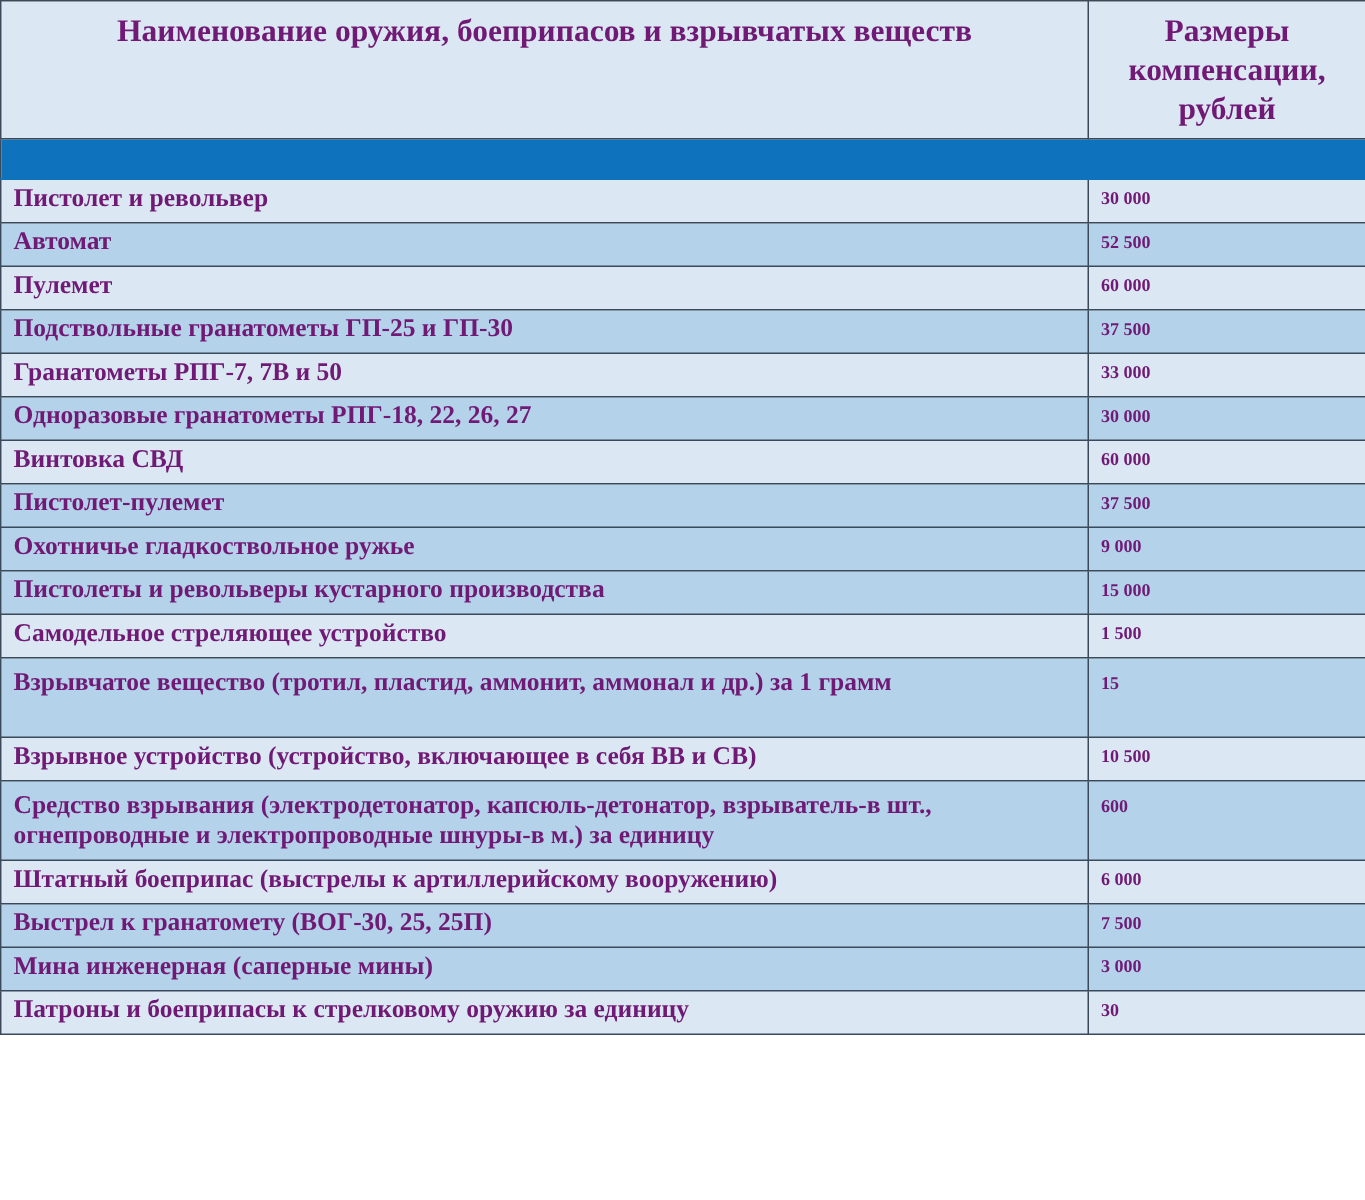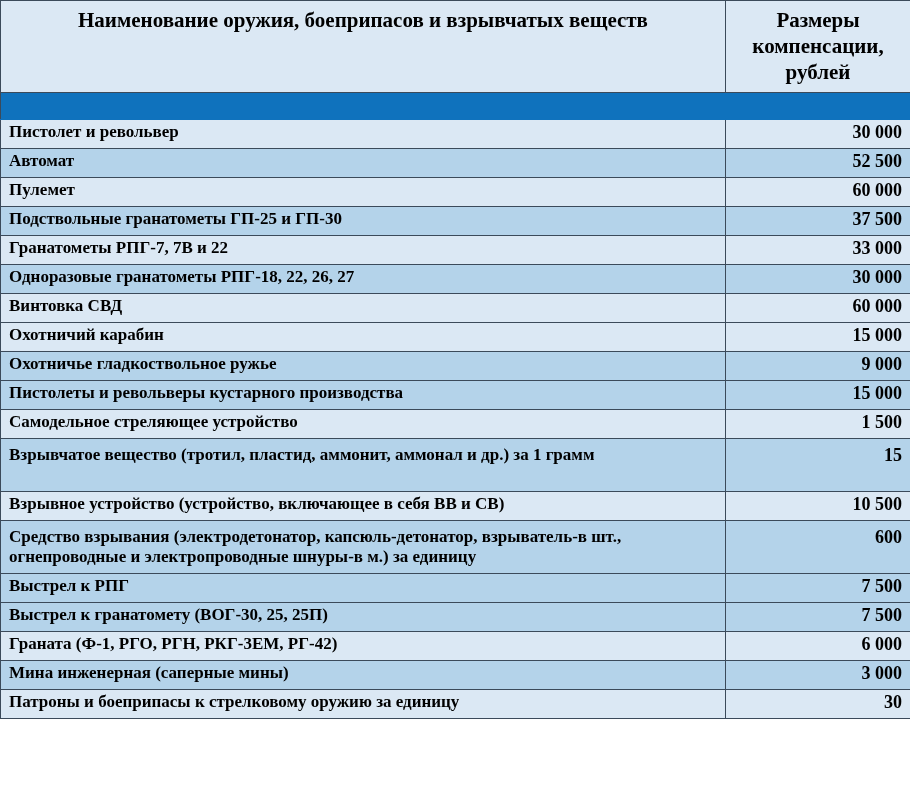--- a/index.html
+++ b/index.html
@@ -1,23 +1,23 @@
 <!DOCTYPE html>
 <html><head>
 <meta charset="utf-8">
 <style>
   html,body{margin:0;padding:0;background:#ffffff;}
   body{width:910px;height:800px;overflow:hidden;font-family:"Liberation Serif","DejaVu Serif",serif;}
   table{border-collapse:collapse;width:910px;table-layout:fixed;}
-  td,th{border:1px solid #3b4a5a;padding:0 8px;color:#000000;font-weight:bold;font-size:17px;line-height:20px;vertical-align:top;}
+  td,th{border:1px solid #3b4a5a;padding:0 8px;color:#701a75;font-weight:bold;font-size:17px;line-height:20px;vertical-align:top;}
   col.c1{width:725px;}
   col.c2{width:185px;}
   th{background:#dbe8f4;font-size:21px;line-height:26px;text-align:center;vertical-align:top;padding-top:6px;height:85px;}
   tr.band td{background:#0f72bd;height:26px;border-color:#0f72bd #3b4a5a;}
-  td.val{text-align:right;font-size:18px;}
+  td.val{text-align:left;font-size:12px;}
   tr.light td{background:#dbe8f4;}
   tr.dark td{background:#b4d3ea;}
   tr.r1 td{height:26px;padding-top:2px;padding-bottom:0;}
   tr.r2 td{height:46px;padding-top:6px;}
 </style>
 </head>
 <body>
 
 <table>
   <colgroup>
@@ -45,34 +45,34 @@
       </tr>
     <tr class="r1 light">
         <td>Пулемет</td>
         <td class="val">60 000</td>
       </tr>
     <tr class="r1 dark">
         <td>Подствольные гранатометы ГП-25 и ГП-30</td>
         <td class="val">37 500</td>
       </tr>
     <tr class="r1 light">
-        <td>Гранатометы РПГ-7, 7В и 22</td>
+        <td>Гранатометы РПГ-7, 7В и 50</td>
         <td class="val">33 000</td>
       </tr>
     <tr class="r1 dark">
         <td>Одноразовые гранатометы РПГ-18, 22, 26, 27</td>
         <td class="val">30 000</td>
       </tr>
     <tr class="r1 light">
         <td>Винтовка СВД</td>
         <td class="val">60 000</td>
       </tr>
-    <tr class="r1 light">
-        <td>Охотничий карабин</td>
-        <td class="val">15 000</td>
+    <tr class="r1 dark">
+        <td>Пистолет-пулемет</td>
+        <td class="val">37 500</td>
       </tr>
     <tr class="r1 dark">
         <td>Охотничье гладкоствольное ружье</td>
         <td class="val">9 000</td>
       </tr>
     <tr class="r1 dark">
         <td>Пистолеты и револьверы кустарного производства</td>
         <td class="val">15 000</td>
       </tr>
     <tr class="r1 light">
@@ -84,31 +84,27 @@
         <td class="val">15</td>
       </tr>
     <tr class="r1 light">
         <td>Взрывное устройство (устройство, включающее в себя ВВ и СВ)</td>
         <td class="val">10 500</td>
       </tr>
     <tr class="r2 dark">
         <td>Средство взрывания (электродетонатор, капсюль-детонатор, взрыватель-в шт., огнепроводные и электропроводные шнуры-в м.) за единицу</td>
         <td class="val">600</td>
       </tr>
-    <tr class="r1 dark">
-        <td>Выстрел к РПГ</td>
-        <td class="val">7 500</td>
+    <tr class="r1 light">
+        <td>Штатный боеприпас (выстрелы к артиллерийскому вооружению)</td>
+        <td class="val">6 000</td>
       </tr>
     <tr class="r1 dark">
         <td>Выстрел к гранатомету (ВОГ-30, 25, 25П)</td>
         <td class="val">7 500</td>
-      </tr>
-    <tr class="r1 light">
-        <td>Граната (Ф-1, РГО, РГН, РКГ-3ЕМ, РГ-42)</td>
-        <td class="val">6 000</td>
       </tr>
     <tr class="r1 dark">
         <td>Мина инженерная (саперные мины)</td>
         <td class="val">3 000</td>
       </tr>
     <tr class="r1 light">
         <td>Патроны и боеприпасы к стрелковому оружию за единицу</td>
         <td class="val">30</td>
       </tr>
   </tbody>

